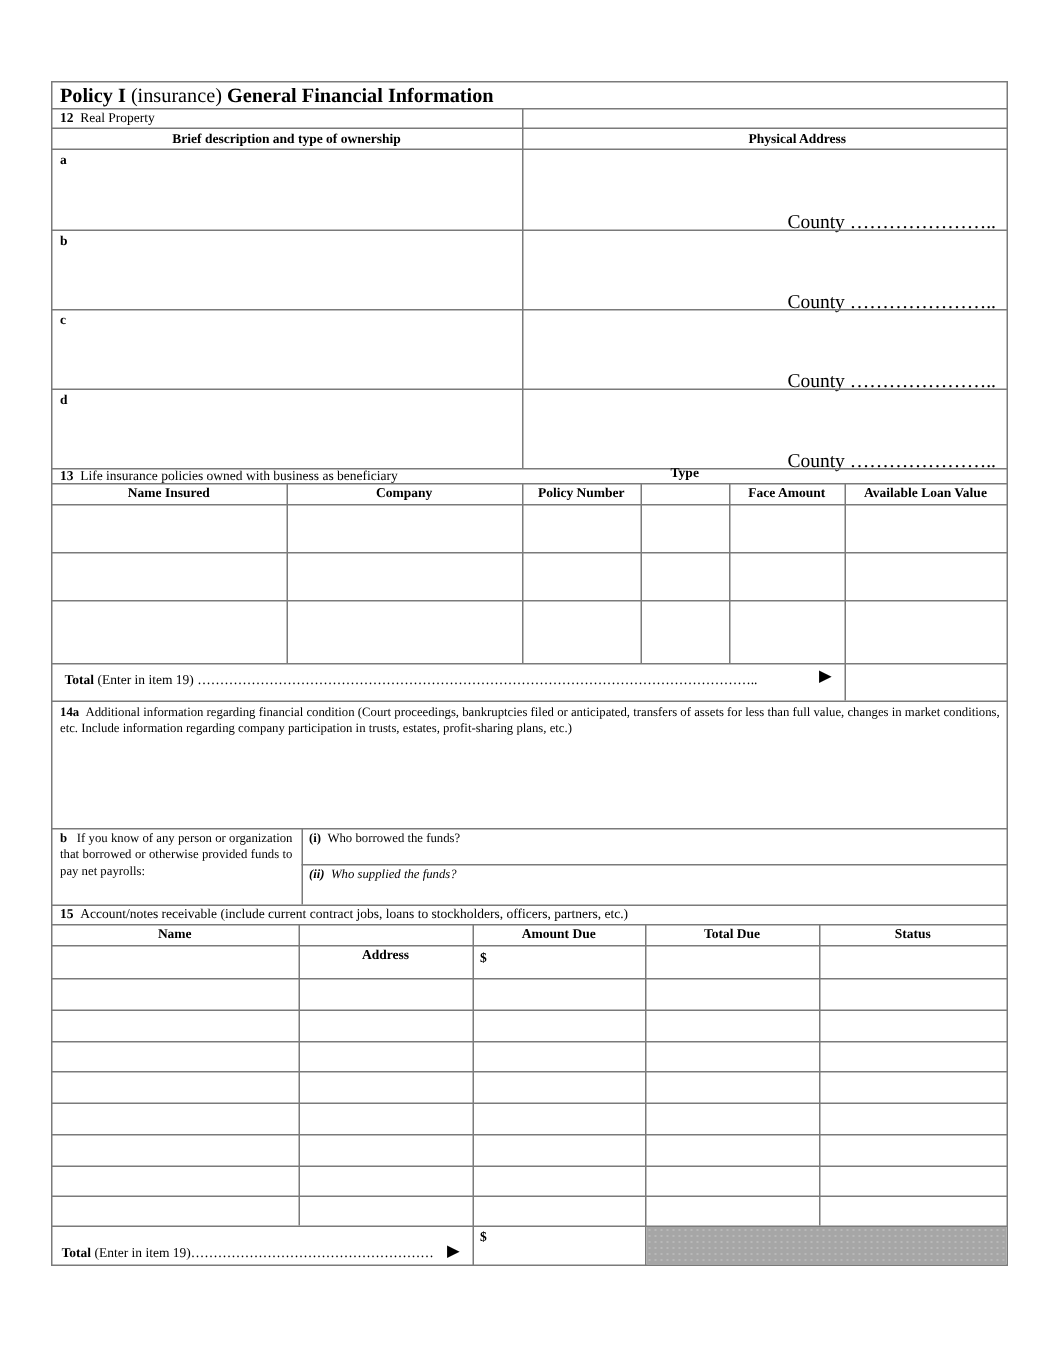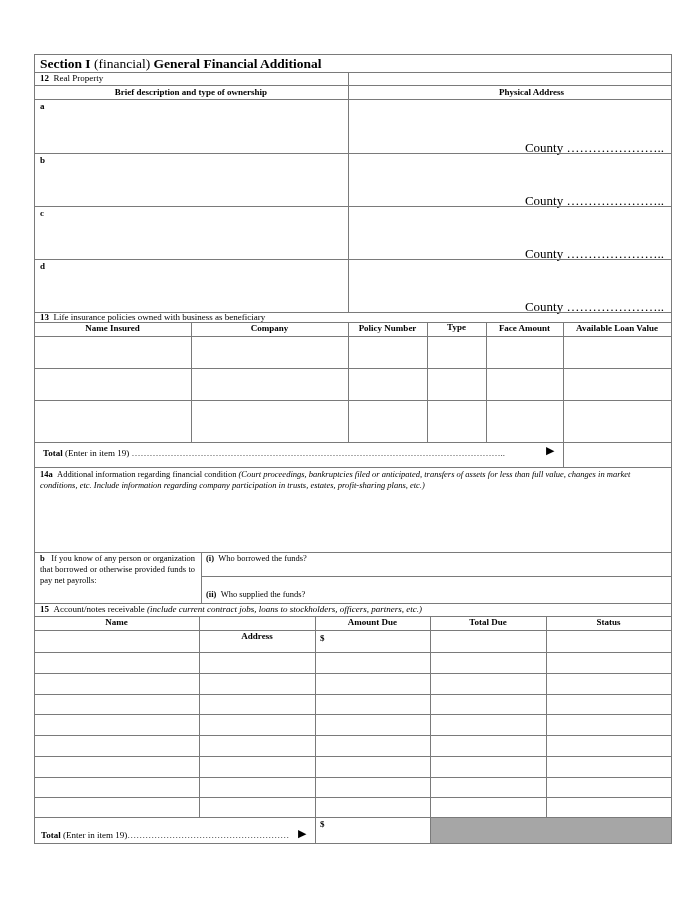--- a/index.html
+++ b/index.html
@@ -4,42 +4,42 @@
   <style>
     html, body { margin: 0; padding: 0; background: #ffffff; }
     body { width: 696px; height: 900px; position: relative; overflow: hidden;
            font-family: "Liberation Serif", "DejaVu Serif", serif; color: #000; }
     .abs { position: absolute; box-sizing: border-box; }
     .hl { position: absolute; height: 1px; background: #7a7a7a; }
     .vl { position: absolute; width: 1px; background: #7a7a7a; }
     .t9 { font-size: 9px; line-height: 11px; white-space: nowrap; }
     .t8 { font-size: 8.5px; line-height: 11px; }
     .b { font-weight: bold; }
-    .i { font-style: italic; }
+    .i { }
     .center { text-align: center; }
     .title { font-size: 13.5px; line-height: 16px; white-space: nowrap; }
     .cell { position: absolute; box-sizing: border-box; }
     .county { font-size: 13px; white-space: nowrap; }
     .arrow { font-size: 11px; }
     .gray { background-color: #a6a6a6;
             background-image: radial-gradient(#b8b8b8 0.6px, transparent 0.7px);
             background-size: 4px 4px; }
     .justify { text-align: justify; text-align-last: left; }
   </style>
 </head>
 <body>
 
 <div id="form">
 
   <div class="hl" style="left:34px;top:54px;width:638px;"></div>
   <div class="vl" style="left:34px;top:54px;height:790px;"></div>
   <div class="vl" style="left:671px;top:54px;height:790px;"></div>
 
   <div class="abs title" style="left:40px;top:56px;">
-    <span class="b">Section I</span><span> (financial) </span><span class="b">General Financial Additional</span>
+    <span class="b">Policy I</span><span> (insurance) </span><span class="b">General Financial Information</span>
   </div>
   <div class="hl" style="left:34px;top:72px;width:638px;"></div>
 
   <div class="abs t9" style="left:40px;top:73px;">
     <span class="b">12</span>&nbsp;&nbsp;<span>Real Property</span>
   </div>
   <div class="hl" style="left:34px;top:85px;width:638px;"></div>
   <div class="vl" style="left:348px;top:72px;height:240px;"></div>
 
   <div class="abs t9 b center" style="left:34px;top:87px;width:314px;">Brief description and type of ownership</div>
@@ -85,21 +85,21 @@
 
   <div class="vl" style="left:191px;top:322px;height:120px;"></div>
   <div class="vl" style="left:348px;top:322px;height:120px;"></div>
   <div class="vl" style="left:427px;top:322px;height:120px;"></div>
   <div class="vl" style="left:486px;top:322px;height:120px;"></div>
   <div class="vl" style="left:563px;top:322px;height:145px;"></div>
 
   <div class="abs t9 b center" style="left:34px;top:323px;width:157px;">Name Insured</div>
   <div class="abs t9 b center" style="left:191px;top:323px;width:157px;">Company</div>
   <div class="abs t9 b center" style="left:348px;top:323px;width:79px;">Policy Number</div>
-  <div class="abs t9 b center" style="left:427px;top:322px;width:59px;">Type</div>
+  <div class="abs t9 b center" style="left:427px;top:310px;width:59px;">Type</div>
   <div class="abs t9 b center" style="left:486px;top:323px;width:77px;">Face Amount</div>
   <div class="abs t9 b center" style="left:563px;top:323px;width:108px;">Available Loan Value</div>
   <div class="hl" style="left:34px;top:336px;width:638px;"></div>
 
   <div>
     <div class="cell" style="left:35px;top:337px;width:156px;height:31px;"></div>
     <div class="cell" style="left:192px;top:337px;width:156px;height:31px;"></div>
     <div class="cell" style="left:349px;top:337px;width:78px;height:31px;"></div>
     <div class="cell" style="left:428px;top:337px;width:58px;height:31px;"></div>
     <div class="cell" style="left:487px;top:337px;width:76px;height:31px;"></div>
@@ -141,21 +141,21 @@
   <div class="vl" style="left:201px;top:552px;height:51px;"></div>
   <div class="abs t8 justify" style="left:40px;top:553px;width:155px;white-space:normal;">
     <span class="b">b</span>&nbsp;&nbsp;&nbsp;<span>If you know of any person or organization that borrowed or otherwise provided funds to pay net payrolls:</span>
   </div>
 
   <div class="cell" style="left:202px;top:553px;width:469px;height:23px;">
     <span class="abs t8" style="left:4px;top:0px;white-space:nowrap;"><span class="b">(i)</span>&nbsp;&nbsp;<span>Who borrowed the funds?</span></span>
   </div>
   <div class="hl" style="left:201px;top:576px;width:471px;"></div>
   <div class="cell" style="left:202px;top:577px;width:469px;height:26px;">
-    <span class="abs t8" style="left:4px;top:12px;white-space:nowrap;"><span class="b">(ii)</span>&nbsp;&nbsp;<span>Who supplied the funds?</span></span>
+    <span class="abs t8" style="left:4px;top:0px;white-space:nowrap;font-style:italic;"><span class="b">(ii)</span>&nbsp;&nbsp;<span>Who supplied the funds?</span></span>
   </div>
   <div class="hl" style="left:34px;top:603px;width:638px;"></div>
 
   <div class="abs t9" style="left:40px;top:604px;">
     <span class="b">15</span>&nbsp;&nbsp;<span>Account/notes receivable </span><span class="i">(include current contract jobs, loans to stockholders, officers, partners, etc.)</span>
   </div>
   <div class="hl" style="left:34px;top:616px;width:638px;"></div>
 
   <div class="vl" style="left:199px;top:616px;height:201px;"></div>
   <div class="vl" style="left:315px;top:616px;height:228px;"></div>

